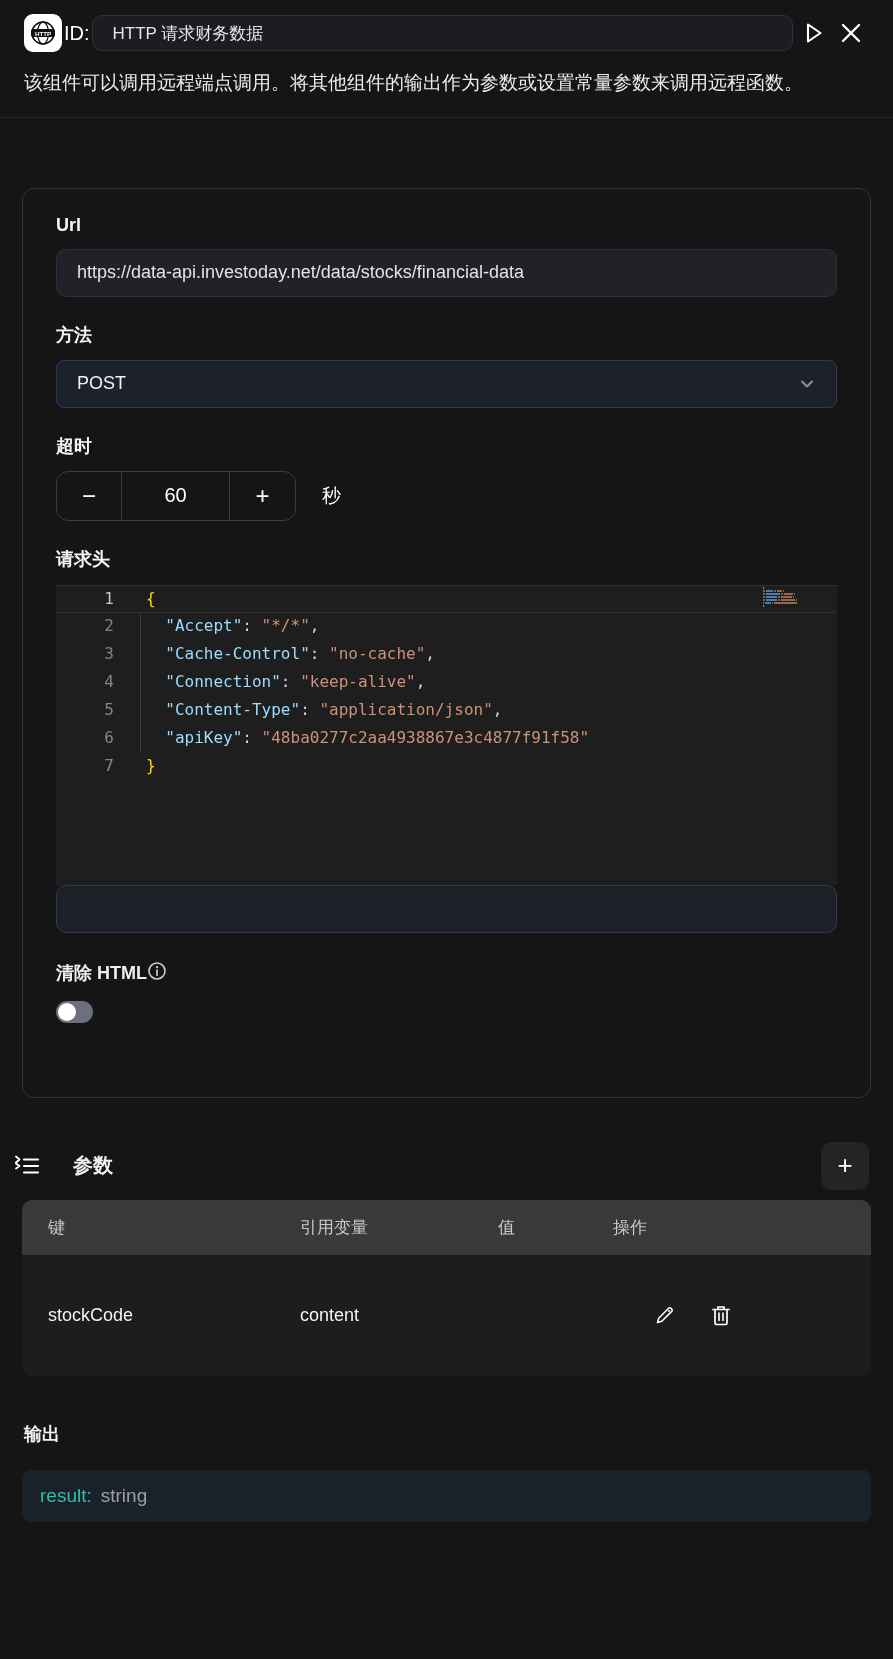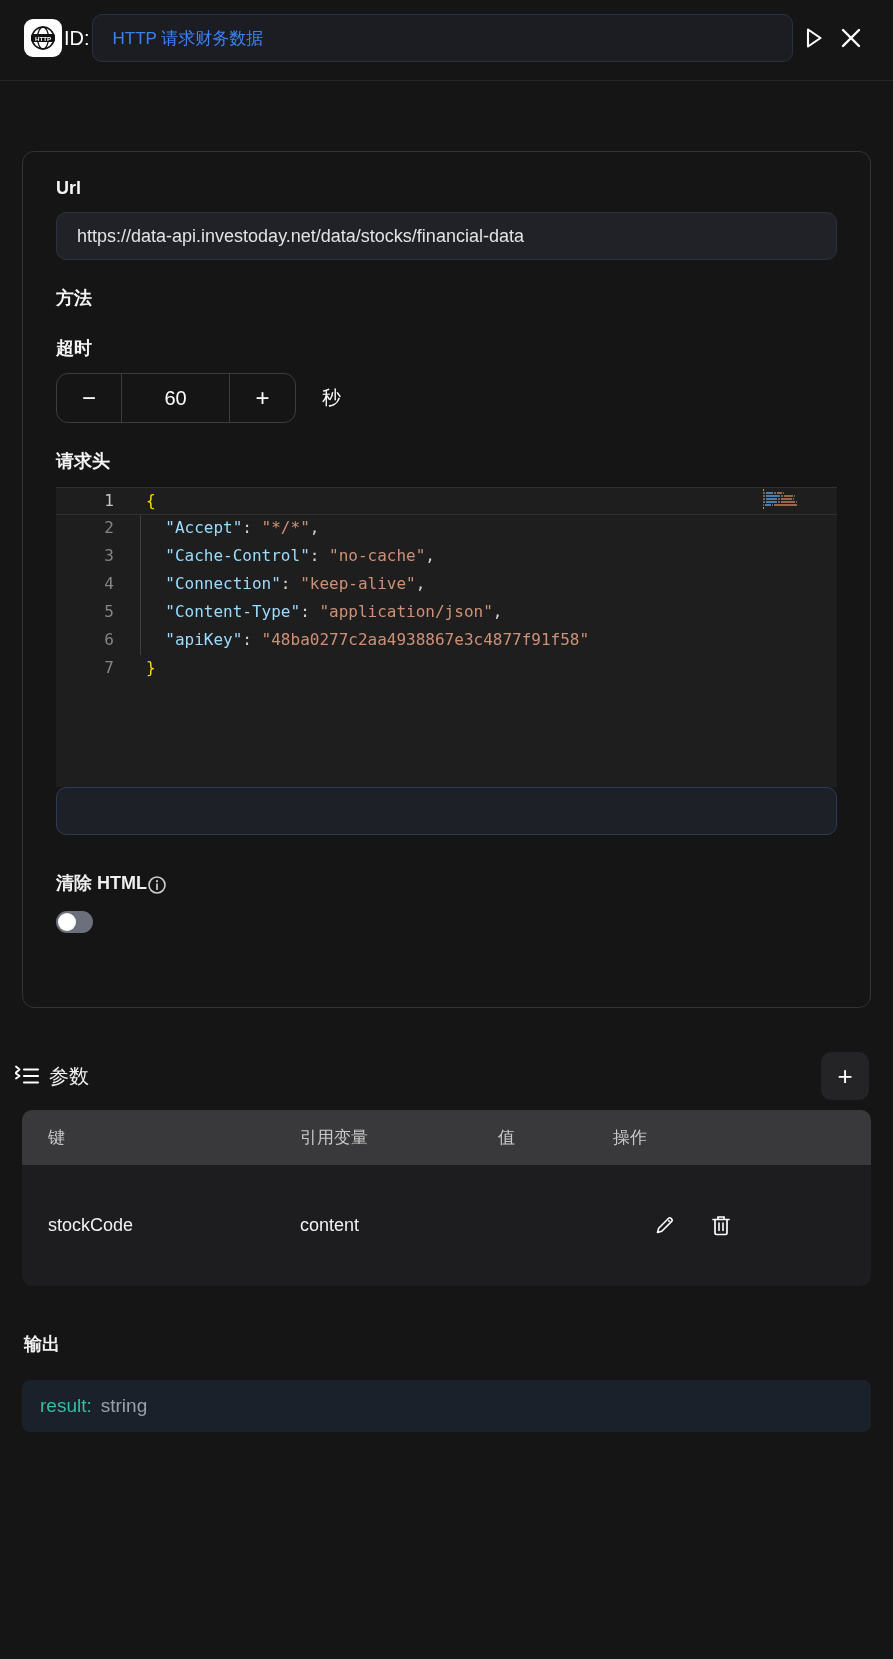--- a/index.html
+++ b/index.html
@@ -8,23 +8,23 @@
   .page {
     position:relative; width:893px; height:1659px; margin:0 auto;
     background:#151515; color:#f0f0f0; overflow:hidden;
   }
 
   
   .topbar { display:flex; align-items:center; gap:2px; padding:14px 24px 0 24px; }
   .http-icon { width:38px; height:38px; background:#fff; border-radius:9px;
     display:flex; align-items:center; justify-content:center; flex-shrink:0; }
   .id-label { font-size:20px; color:#fff; }
-  .id-input { flex:1; height:48px; background:#1b1d23; border:1px solid #2a3142;
+  .id-input { flex:1; height:36px; background:#1b1d23; border:1px solid #2a3142;
     border-radius:10px; display:flex; align-items:center; padding:0 20px;
-    font-size:17px; color:#3b82f6; }
+    font-size:17px; color:#e5e5e5; }
   .icon-btn { width:36px; height:36px; display:flex; align-items:center; justify-content:center; }
 
   
   .desc { margin:16px 24px 0; font-size:19px; line-height:1.62; color:#ececec; }
   .divider { margin-top:18px; border-top:1px solid #272727; }
 
   
   .card { margin:70px 22px 0; border:1px solid #333; border-radius:12px;
     padding:26px 33px 74px; }
   .field-label { font-size:18px; font-weight:700; color:#f5f5f5; margin:26px 0 13px; }
@@ -62,30 +62,30 @@
   .tok-plain { color:var(--plain,#d4d4d4); }
   .indent-guide { position:absolute; left:84px; top:28px; width:1px; height:140px;
     background:#3f3f3f; }
   .minimap { position:absolute; top:2px; right:40px; width:34px; }
   .mm-row { display:flex; gap:1px; height:2px; margin-bottom:1px; }
   .mm-row span { height:2px; display:block; }
   .mm-key{background:#4e7ca6;} .mm-str{background:#96674b;}
   .mm-brace{background:#b09a3a;} .mm-plain{background:#6a6a6a;}
 
   
-  .clear-row { display:flex; align-items:flex-end; margin-top:36px; }
+  .clear-row { display:flex; align-items:flex-start; margin-top:28px; }
   .clear-label { font-size:18px; font-weight:700; }
   .toggle { margin-top:16px; width:37px; height:22px; background:#6b707c;
     border-radius:11px; position:relative; }
   .toggle .knob { position:absolute; left:2px; top:2px; width:18px; height:18px;
     background:#fff; border-radius:50%; }
 
   
   .params-header { margin:44px 24px 0 14px; display:flex; align-items:center; gap:9px; }
-  .params-title { font-size:20px; font-weight:400; }
+  .params-title { font-size:20px; font-weight:700;margin-left:24px; }
   .add-btn { margin-left:auto; width:48px; height:48px; background:#242427;
     border-radius:10px; display:flex; align-items:center; justify-content:center;
     font-size:26px; font-weight:300; color:#fff; }
 
   .ptable { margin:10px 22px 0; border-radius:10px; overflow:hidden; background:#1d1d1f; }
   .t-head { display:grid; grid-template-columns:252px 198px 115px 1fr;
     background:#39393b; height:55px; align-items:center; padding:0 26px;
     color:#c9c9c9; font-size:17px; }
   .t-row { display:grid; grid-template-columns:252px 198px 115px 1fr;
     height:121px; align-items:center; padding:16px 26px; color:#f2f2f2; font-size:18px; }
@@ -121,30 +121,37 @@
         <path d="M8 4.5 L20.5 13 L8 21.5 Z" fill="none" stroke="#fff" stroke-width="2.1" stroke-linejoin="round"></path>
       </svg>
     </div>
     <div class="icon-btn">
       <svg width="24" height="24" viewBox="0 0 24 24">
         <path d="M4 4 L20 20 M20 4 L4 20" stroke="#fff" stroke-width="2.4" stroke-linecap="round"></path>
       </svg>
     </div>
   </div>
 
+  <div class="desc">该组件可以调用远程端点调用。将其他组件的输出作为参数或设置常量参数来调用远程函数。</div>
   <div class="divider"></div>
 
   <div class="card">
 
     <div class="field-label first">Url</div>
     <div class="text-input">
       <span>https://data-api.investoday.net/data/stocks/financial-data</span>
     </div>
 
     <div class="field-label">方法</div>
+    <div class="select-input">
+      <span>POST</span>
+      <svg width="18" height="18" viewBox="0 0 18 18">
+        <path d="M4 6.5 L9 11.5 L14 6.5" fill="none" stroke="#8b93a5" stroke-width="2" stroke-linecap="round" stroke-linejoin="round"></path>
+      </svg>
+    </div>
 
     <div class="field-label">超时</div>
     <div class="stepper-row">
       <div class="stepper">
         <div class="seg minus">−</div>
         <div class="seg value">60</div>
         <div class="seg plus">+</div>
       </div>
       <span class="unit">秒</span>
     </div>

